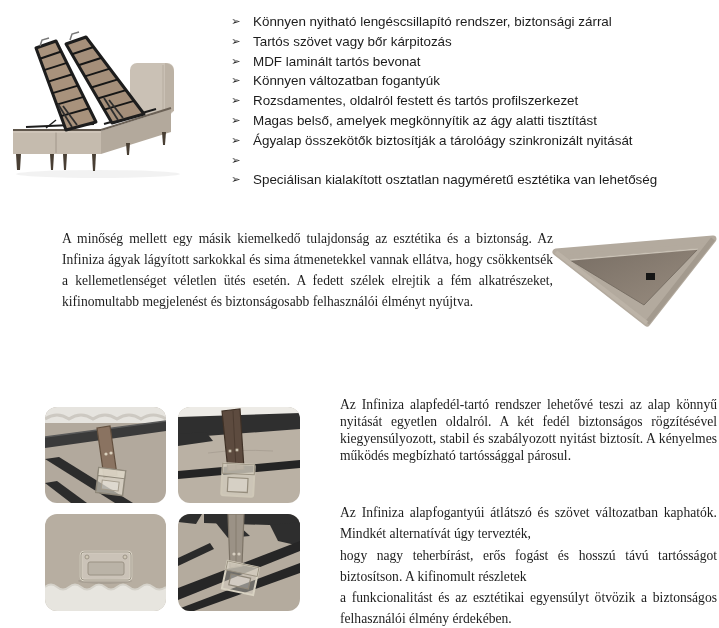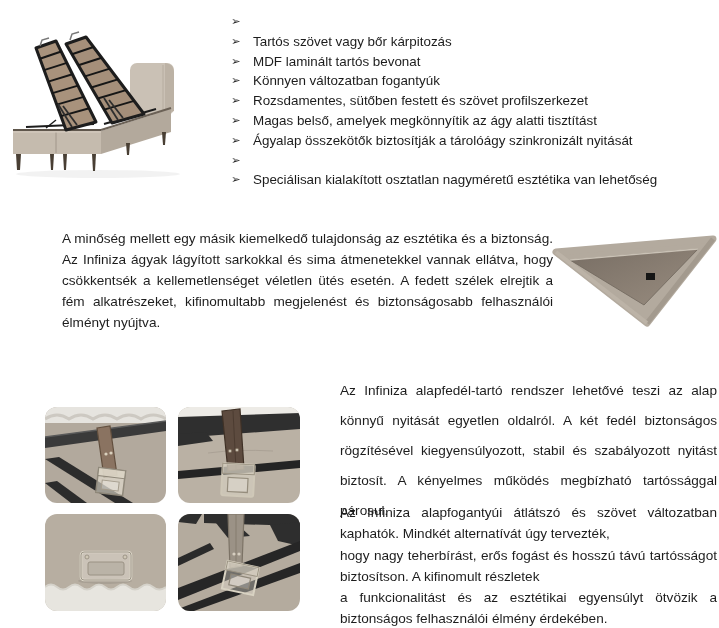--- a/index.html
+++ b/index.html
@@ -16,24 +16,24 @@
   }
   ul.features li{
     display:flex;align-items:flex-start;
     font-size:13.4px;line-height:19.8px;color:#1c1c1c;
   }
   ul.features .b{
     flex:none;width:14px;margin-right:8px;font-size:11.5px;line-height:19.8px;color:#2b2b2b;
   }
   .para{
     position:absolute;margin:0;text-align:justify;color:#1d1d1d;
-    font-size:13.6px;line-height:21px;
+    font-size:13.6px;line-height:21px;font-family:Liberation Serif, serif;
   }
   .para.aesthetics{left:62px;top:228px;width:491px;}
-  .para.lid{left:340px;top:376px;width:377px;line-height:30px;}
+  .para.lid{left:340px;top:396px;width:377px;line-height:17px;}
   .para.handles{left:340px;top:502px;width:377px;line-height:21.3px;white-space:pre-line;}
 </style>
 </head>
 <body>
 
 <div class="page">
 
   <figure class="fig" style="left:6px;top:24px;width:212px;height:157px;">
     <svg viewBox="0 0 212 157">
       <ellipse cx="92" cy="150" rx="82" ry="4" fill="rgba(0,0,0,0.05)"></ellipse>
@@ -93,36 +93,37 @@
         <polygon points="86,130 90,130 89,147 87,147"></polygon>
         <polygon points="120,119 124,119 123,131 121,131"></polygon>
         <polygon points="156,108 160,108 159,121 157,121"></polygon>
       </g>
     </svg>
   </figure>
 
   <ul class="features">
     <li>
         <span class="b">➢</span>
+        <span>Könnyen nyitható lengéscsillapító rendszer, biztonsági zárral</span>
       </li>
     <li>
         <span class="b">➢</span>
         <span>Tartós szövet vagy bőr kárpitozás</span>
       </li>
     <li>
         <span class="b">➢</span>
         <span>MDF laminált tartós bevonat</span>
       </li>
     <li>
         <span class="b">➢</span>
         <span>Könnyen változatban fogantyúk</span>
       </li>
     <li>
         <span class="b">➢</span>
-        <span>Rozsdamentes, sütőben festett és szövet profilszerkezet</span>
+        <span>Rozsdamentes, oldalról festett és tartós profilszerkezet</span>
       </li>
     <li>
         <span class="b">➢</span>
         <span>Magas belső, amelyek megkönnyítik az ágy alatti tisztítást</span>
       </li>
     <li>
         <span class="b">➢</span>
         <span>Ágyalap összekötők biztosítják a tárolóágy szinkronizált nyitását</span>
       </li>
     <li>

